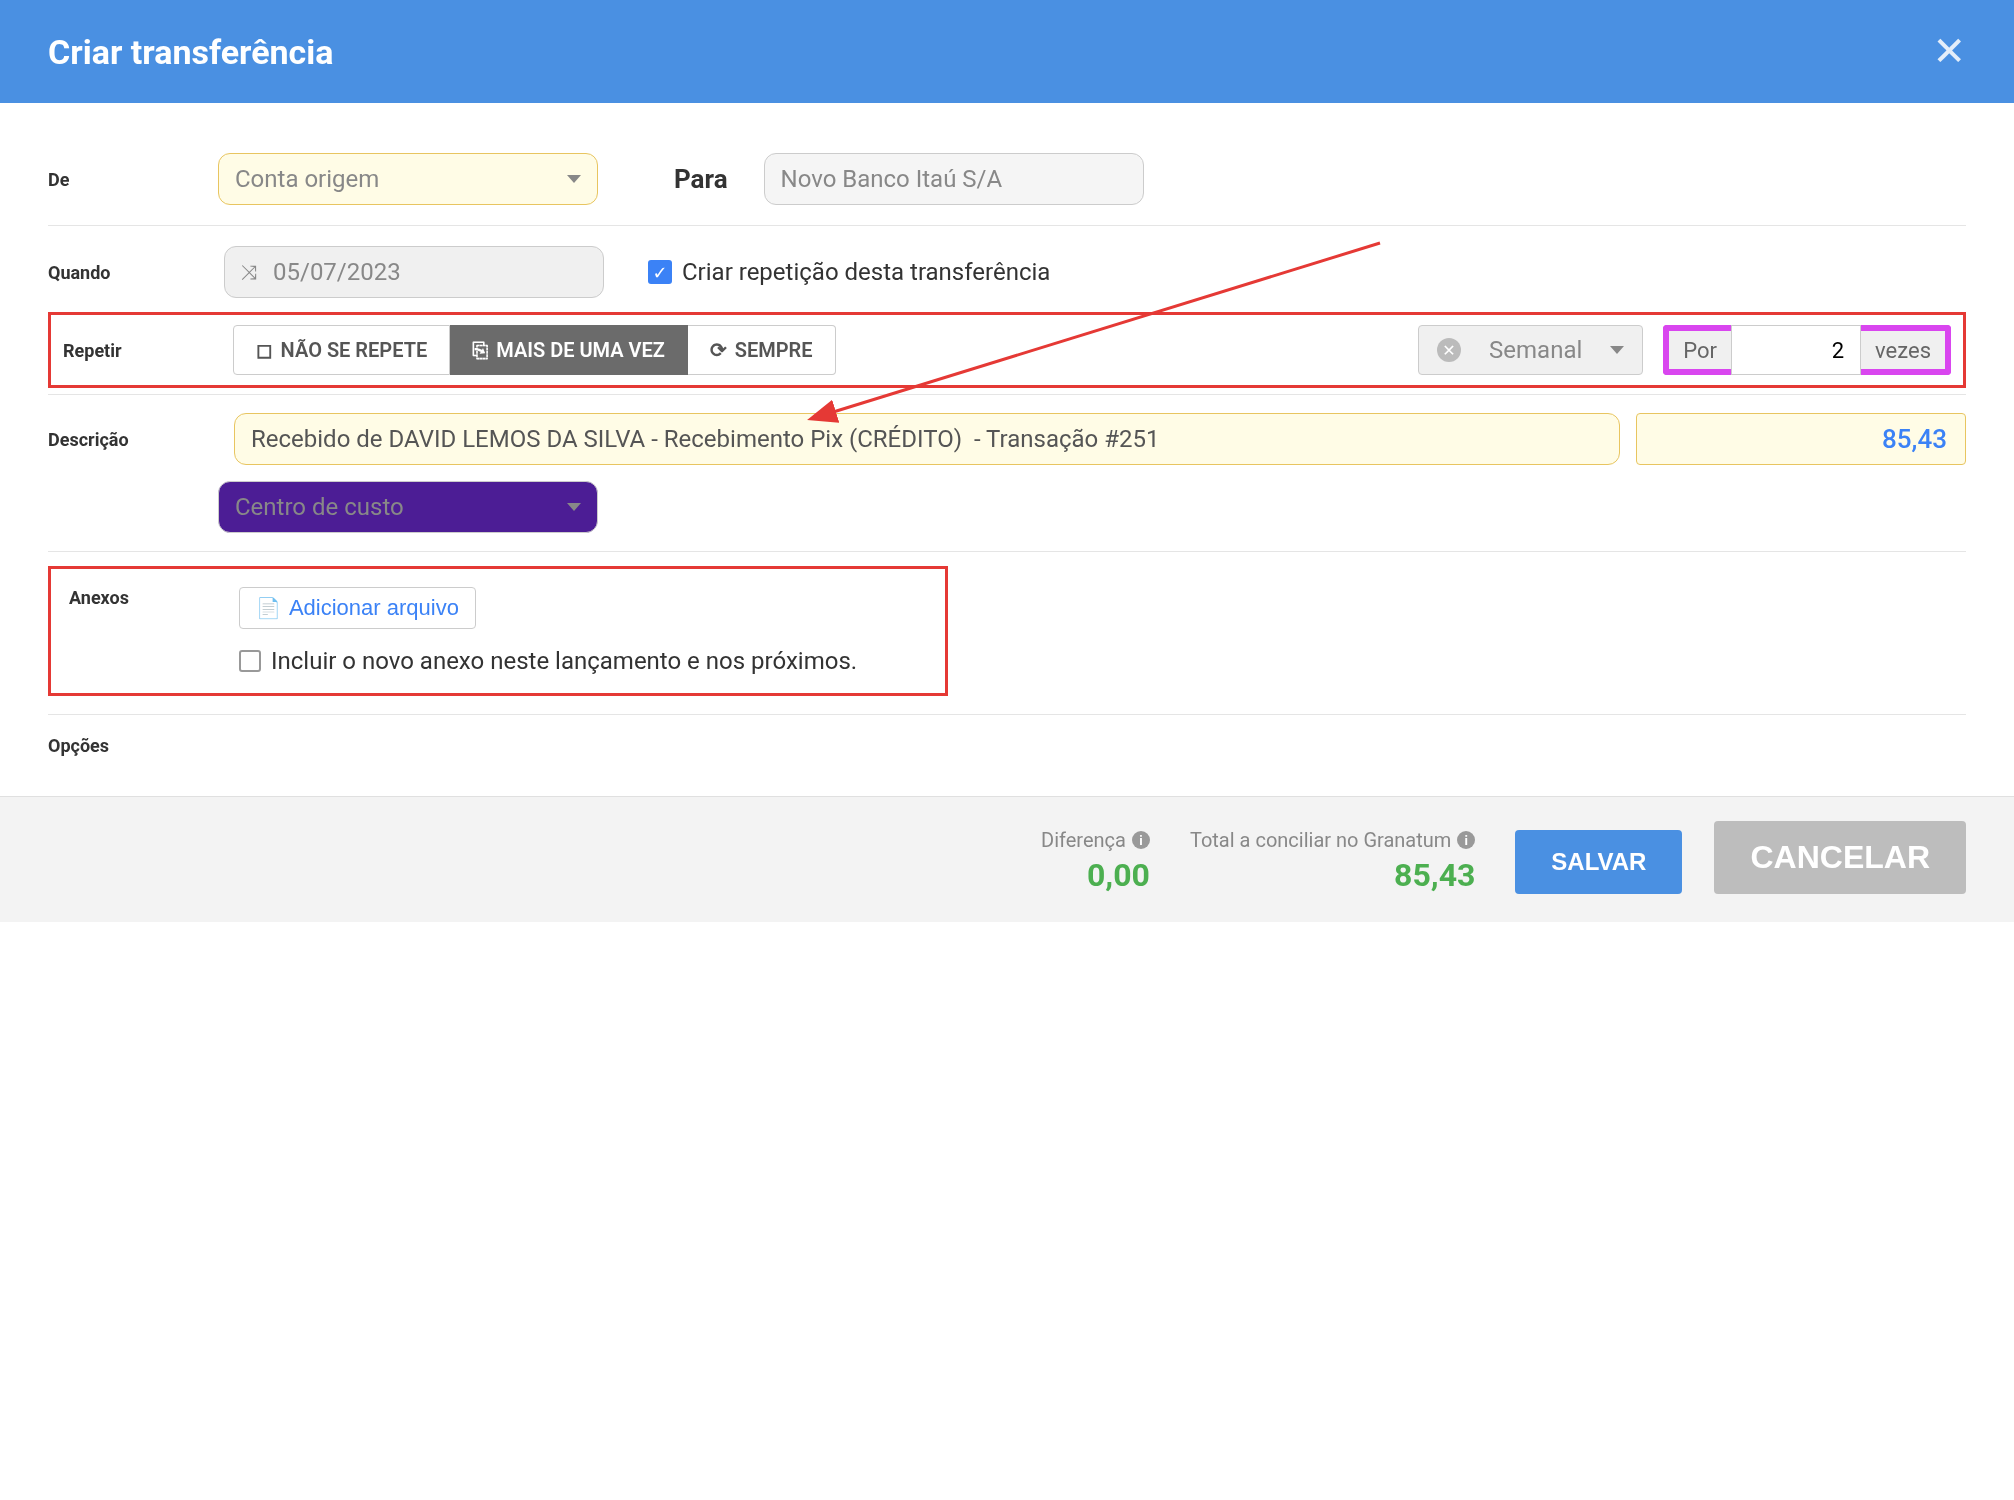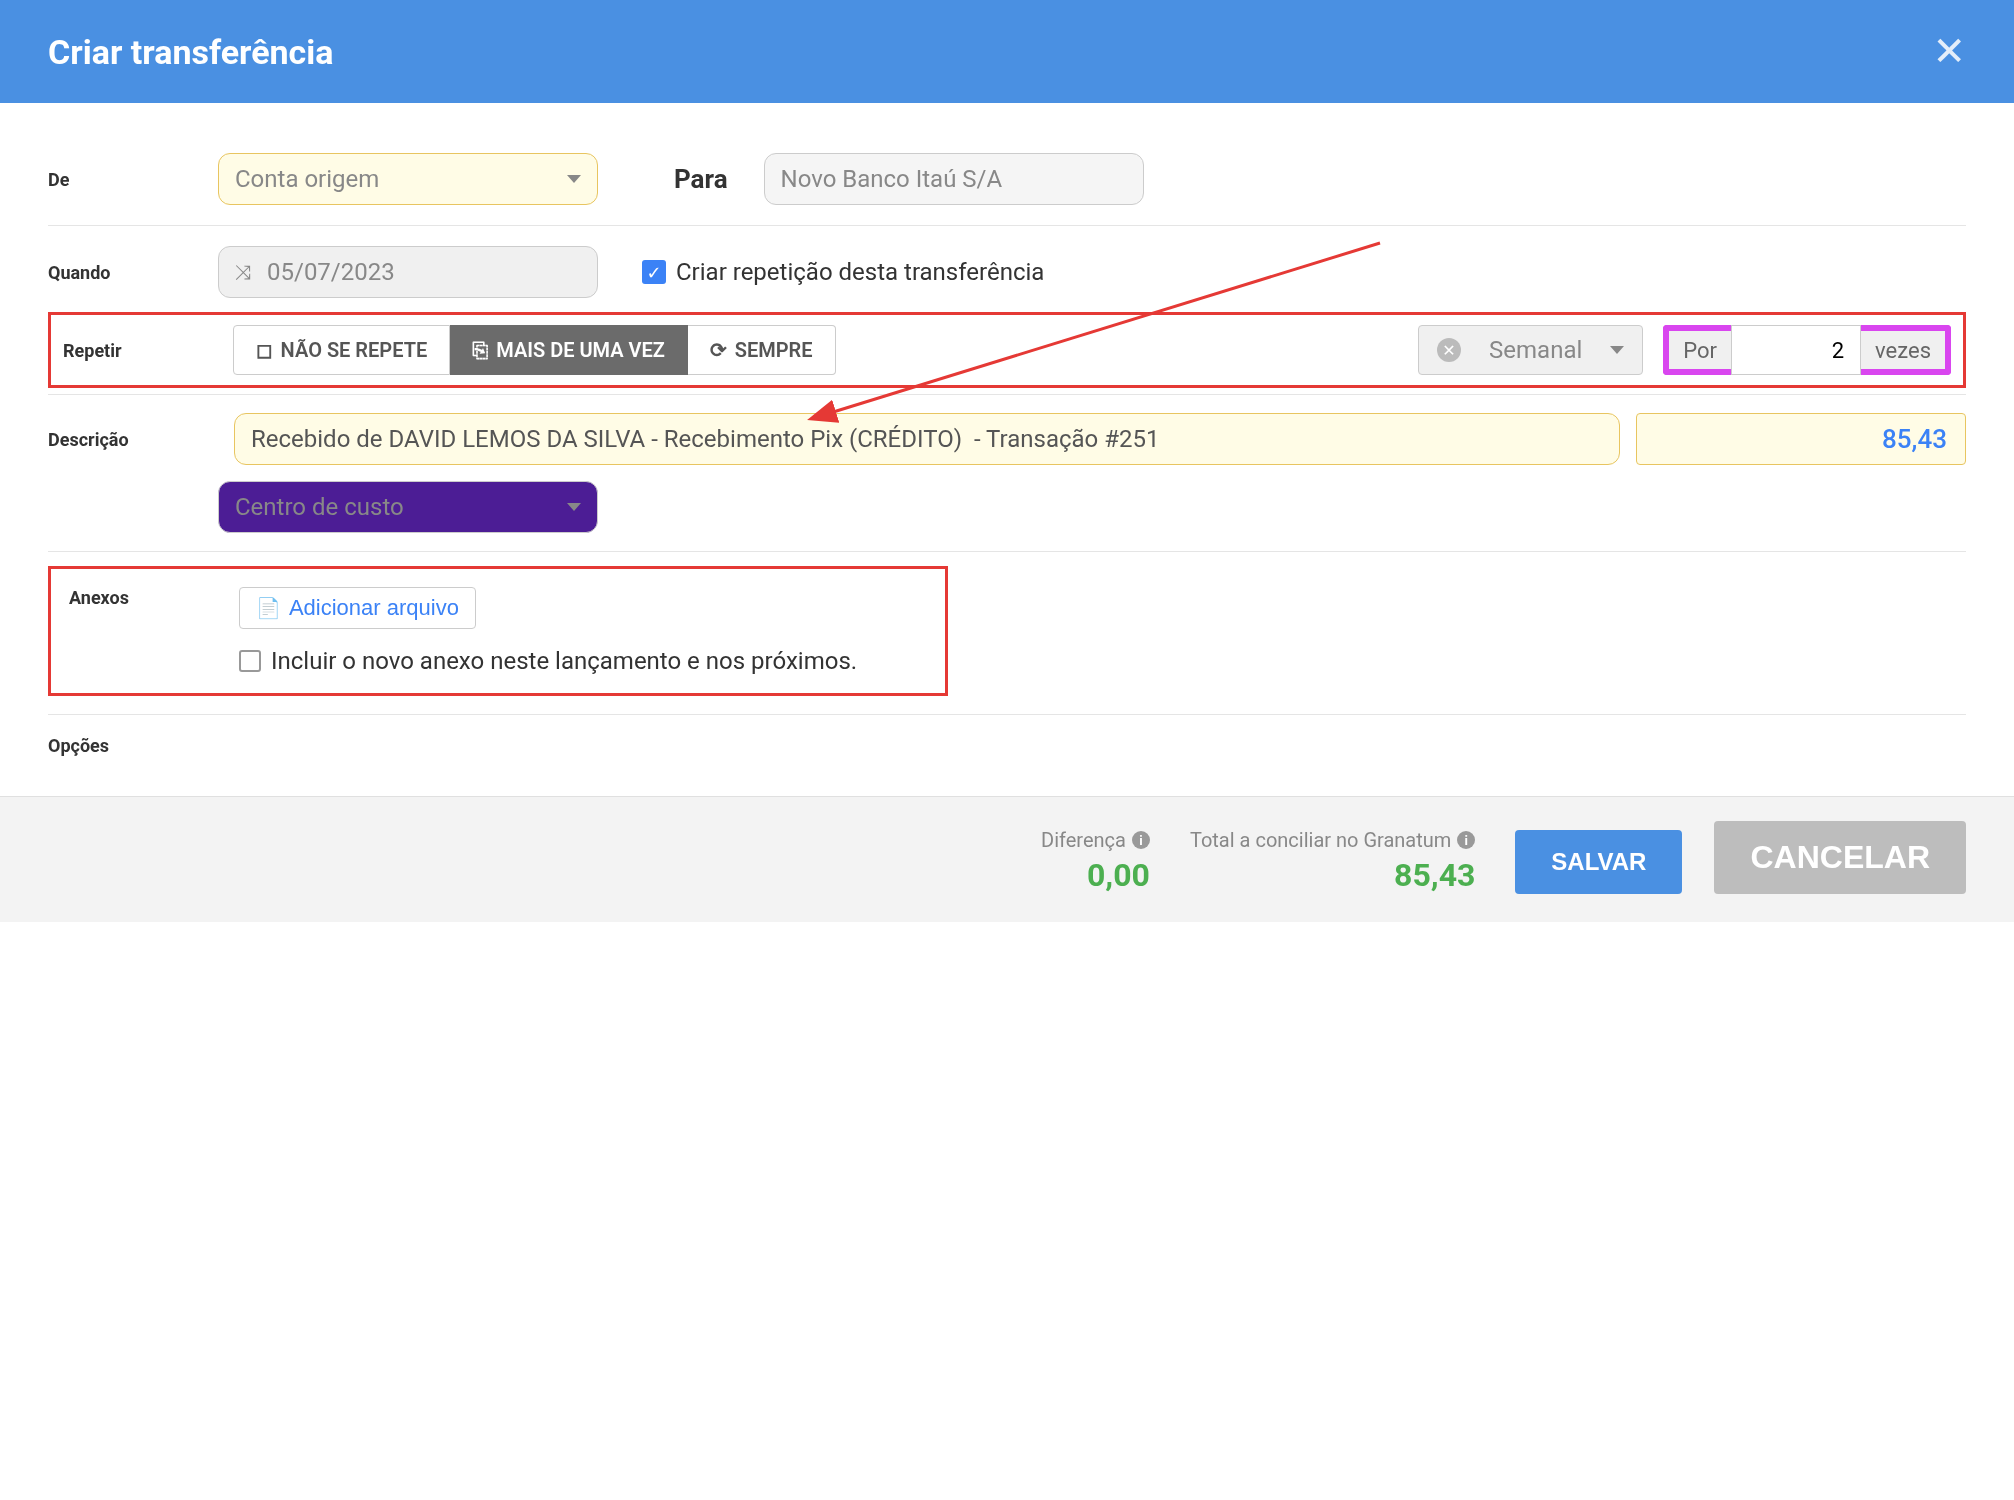--- a/index.html
+++ b/index.html
@@ -401,21 +401,21 @@
           <span>Conta origem</span>
           <span class="caret-down"></span>
         </div>
         <span class="para-label">Para</span>
         <div class="select-field" style="width:380px;">
           <span>Novo Banco Itaú S/A</span>
         </div>
       </div>
     </div>
 
-    <div class="row" style="padding-bottom:8px;">
+    <div class="row" style="padding-bottom:8px;gap:6px;">
       <div class="label-col">Quando</div>
       <div class="content-col">
         <div class="date-field" style="width:380px;">
           <span class="shuffle-icon">⤨</span>
           <span style="flex:1;">05/07/2023</span>
         </div>
         <label class="checkbox-wrap">
           <span class="checkbox">✓</span>
           <span>Criar repetição desta transferência</span>
         </label>

